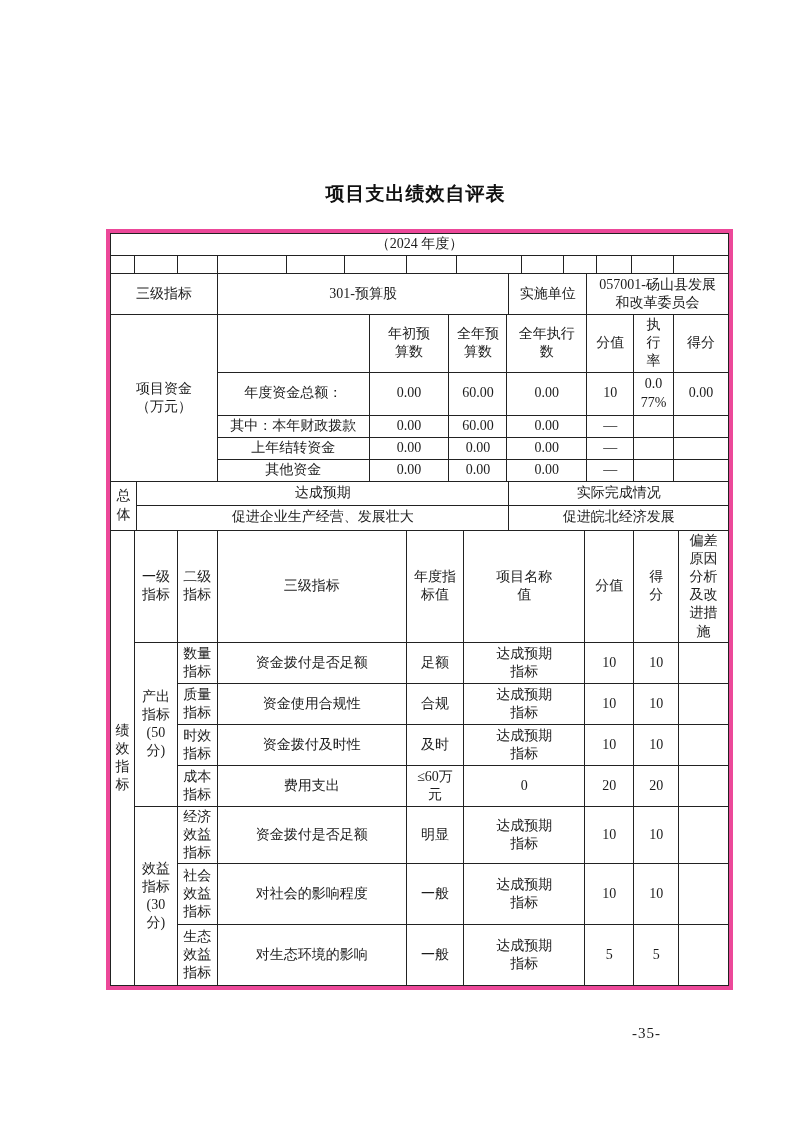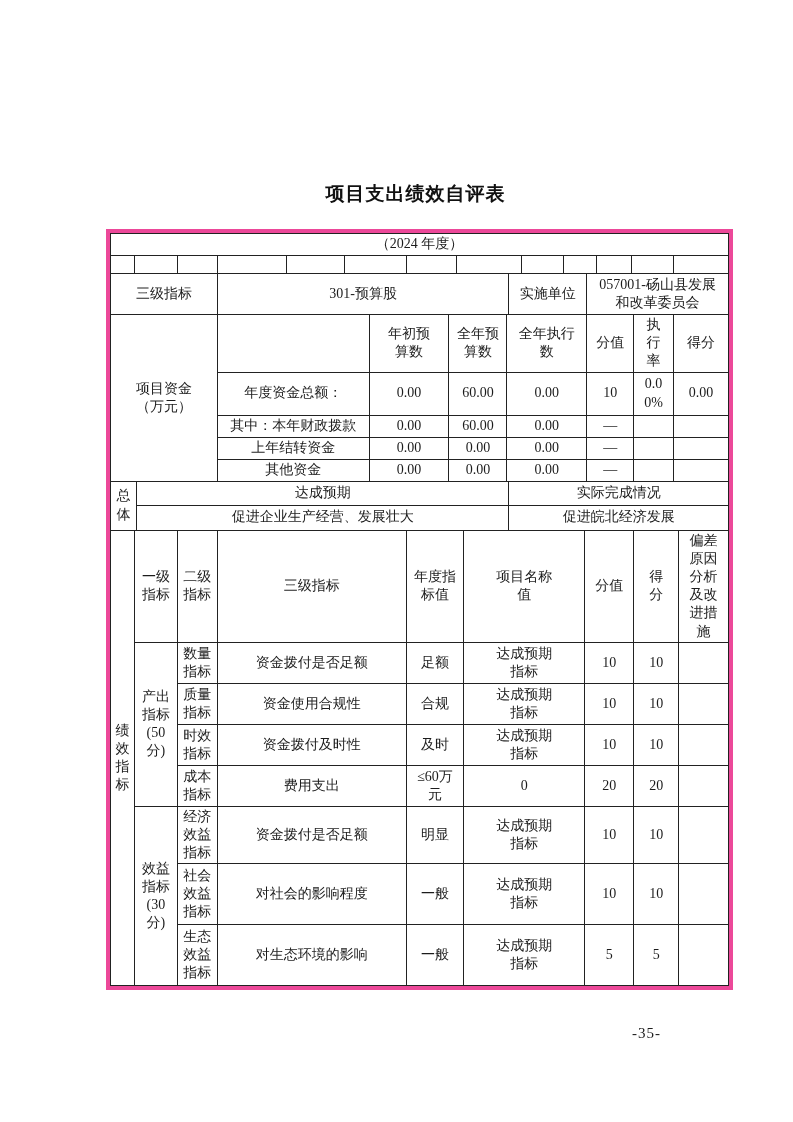--- a/index.html
+++ b/index.html
@@ -132,21 +132,21 @@
 率</td>
         <td>得分</td>
       </tr>
       <tr>
         <td class="ta-right" style="height:40px">年度资金总额：</td>
         <td>0.00</td>
         <td>60.00</td>
         <td>0.00</td>
         <td>10</td>
         <td class="tight">0.0
-0%</td>
+77%</td>
         <td>0.00</td>
       </tr>
       <tr>
         <td class="ta-right" style="height:19px">其中：本年财政拨款</td>
         <td>0.00</td>
         <td>60.00</td>
         <td>0.00</td>
         <td>—</td>
         <td></td>
         <td></td>

